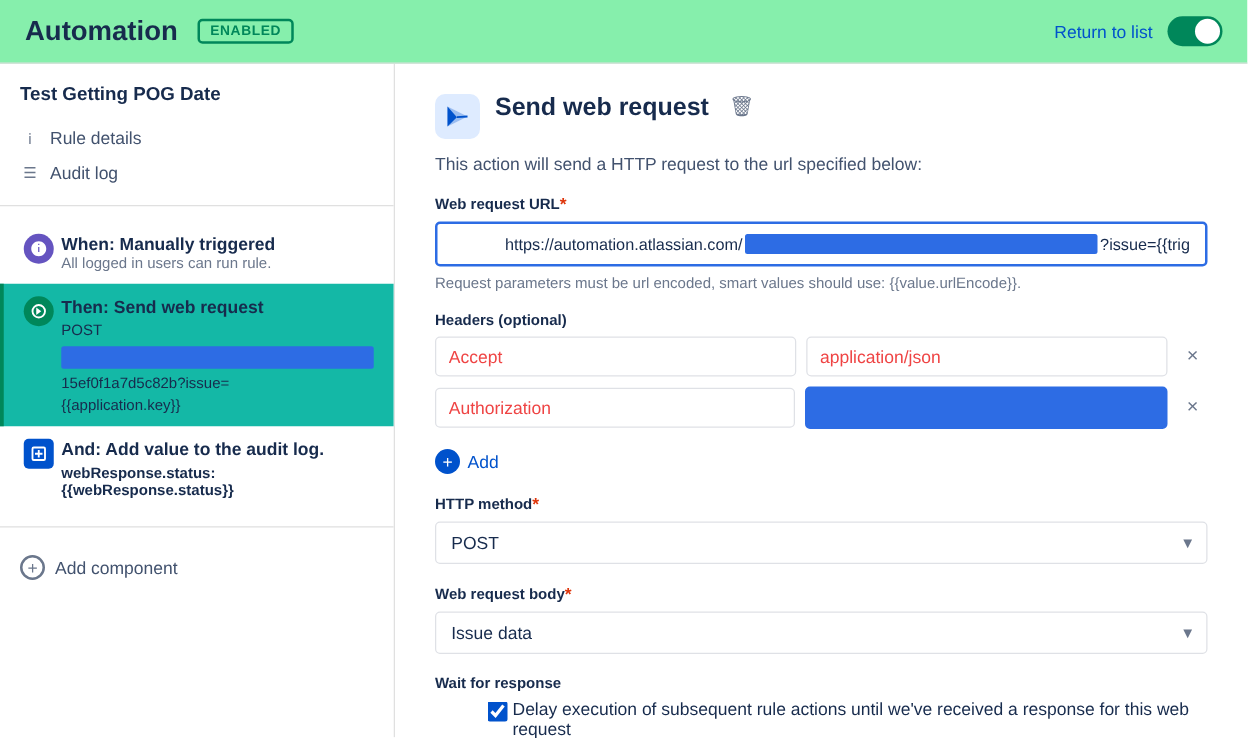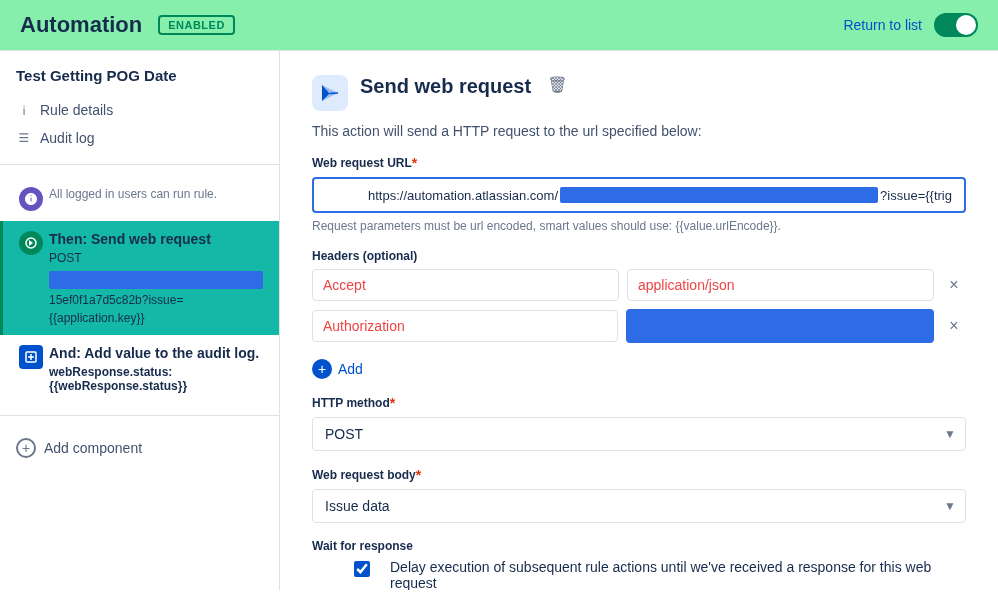--- a/index.html
+++ b/index.html
@@ -61,21 +61,21 @@
 
     
     .main-layout {
       display: flex;
       height: calc(593px - 54px);
       overflow: hidden;
     }
 
     
     .sidebar {
-      width: 280px;
+      width: 316px;
       border-right: 1px solid #e0e0e0;
       padding: 16px 0;
       overflow-y: auto;
       flex-shrink: 0;
     }
     .sidebar-rule-title {
       font-size: 15px;
       font-weight: 700;
       padding: 0 16px 12px;
       color: #172B4D;
@@ -334,21 +334,21 @@
       transform: translateY(-50%);
       color: #6B778C;
       pointer-events: none;
       font-size: 12px;
     }
 
     
     .checkbox-row {
       display: flex;
       align-items: flex-start;
-      gap: 20px;
+      gap: 4px;
       margin-bottom: 22px;
       padding-left: 42px;
     }
     .checkbox-input {
       margin-top: 2px;
       width: 16px;
       height: 16px;
       cursor: pointer;
       accent-color: #0052CC;
       flex-shrink: 0;
@@ -387,20 +387,21 @@
     <hr class="sidebar-divider">
 
     <div class="sidebar-step">
       <div class="step-header">
         <span class="when-step-icon">
           <svg width="14" height="14" viewBox="0 0 14 14" fill="none">
             <path d="M7 1C3.69 1 1 3.69 1 7s2.69 6 6 6 6-2.69 6-6-2.69-6-6-6zm.5 8.5h-1v-4h1v4zm0-5.5h-1V3h1v1z" fill="white"></path>
           </svg>
         </span>
         <div class="step-content">
+          <div class="step-title">When: Manually triggered</div>
           <div class="step-subtitle">All logged in users can run rule.</div>
         </div>
       </div>
     </div>
 
     <div class="sidebar-step active">
       <div class="step-header">
         <span class="step-icon">
           <svg width="14" height="14" viewBox="0 0 14 14" fill="none">
             <circle cx="7" cy="7" r="5" stroke="white" stroke-width="1.5" fill="none"></circle>

